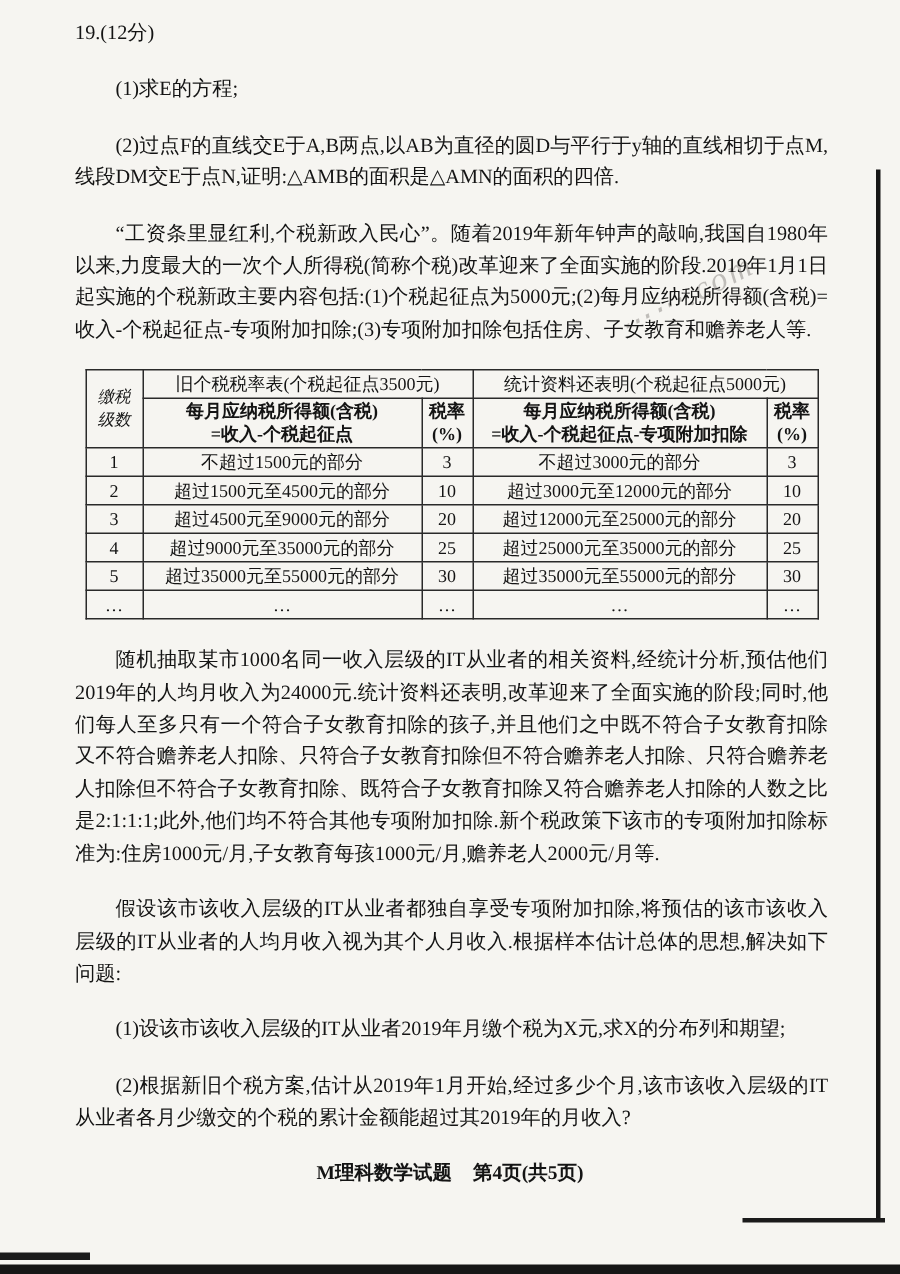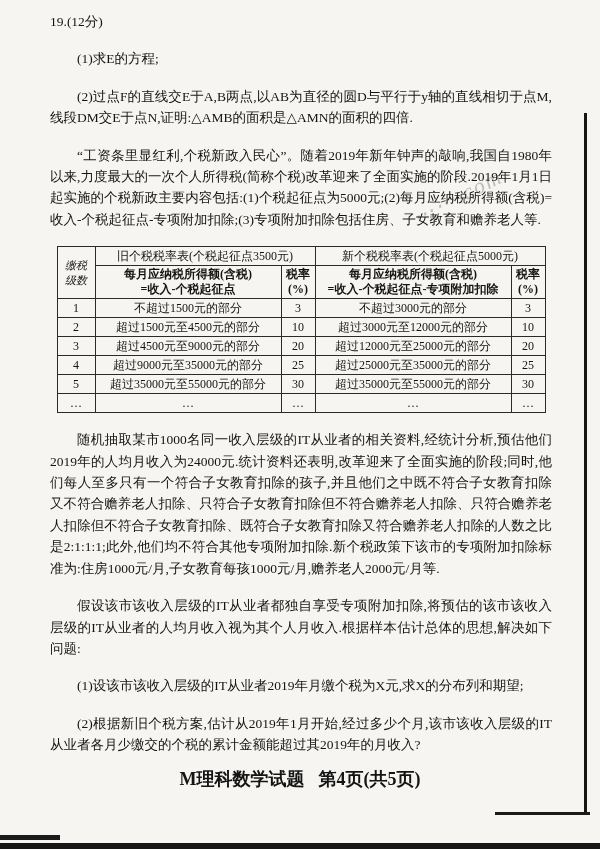--- a/index.html
+++ b/index.html
@@ -49,21 +49,21 @@
     font-style:italic;
     letter-spacing:2px;
     pointer-events:none;
   }
   .footer{
     position:absolute;
     left:0;right:0;
     bottom:58px;
     text-align:center;
     font-weight:bold;
-    font-size:18px;
+    font-size:13px;
   }
   .footer .gap{display:inline-block;width:14px;}
 
   .edge-right{position:absolute;right:13px;top:113px;width:3px;height:700px;background:#161616;}
   .edge-bottom{position:absolute;left:0;right:0;bottom:0;height:6px;background:#161616;}
   .edge-bottom-left{position:absolute;left:0;bottom:9px;width:60px;height:5px;background:#1b1b1b;}
   .edge-bottom-right{position:absolute;right:10px;bottom:34px;width:95px;height:3px;background:#1b1b1b;}
 </style>
 </head>
 <body>
@@ -86,21 +86,21 @@
         <col style="width:186px">
         <col style="width:34px">
         <col style="width:196px">
         <col style="width:34px">
       </colgroup>
       <tbody>
           <tr>
         <td rowspan="2" class="preline lvlcell">缴税
 级数</td>
         <td colspan="2">旧个税税率表(个税起征点3500元)</td>
-        <td colspan="2">新个税税率表(个税起征点5000元)</td>
+        <td colspan="2">统计资料还表明(个税起征点5000元)</td>
       </tr>
       <tr>
         <td class="preline bold">每月应纳税所得额(含税)
 =收入-个税起征点</td>
         <td class="preline bold">税率
 (%)</td>
         <td class="preline bold">每月应纳税所得额(含税)
 =收入-个税起征点-专项附加扣除</td>
         <td class="preline bold">税率
 (%)</td>

